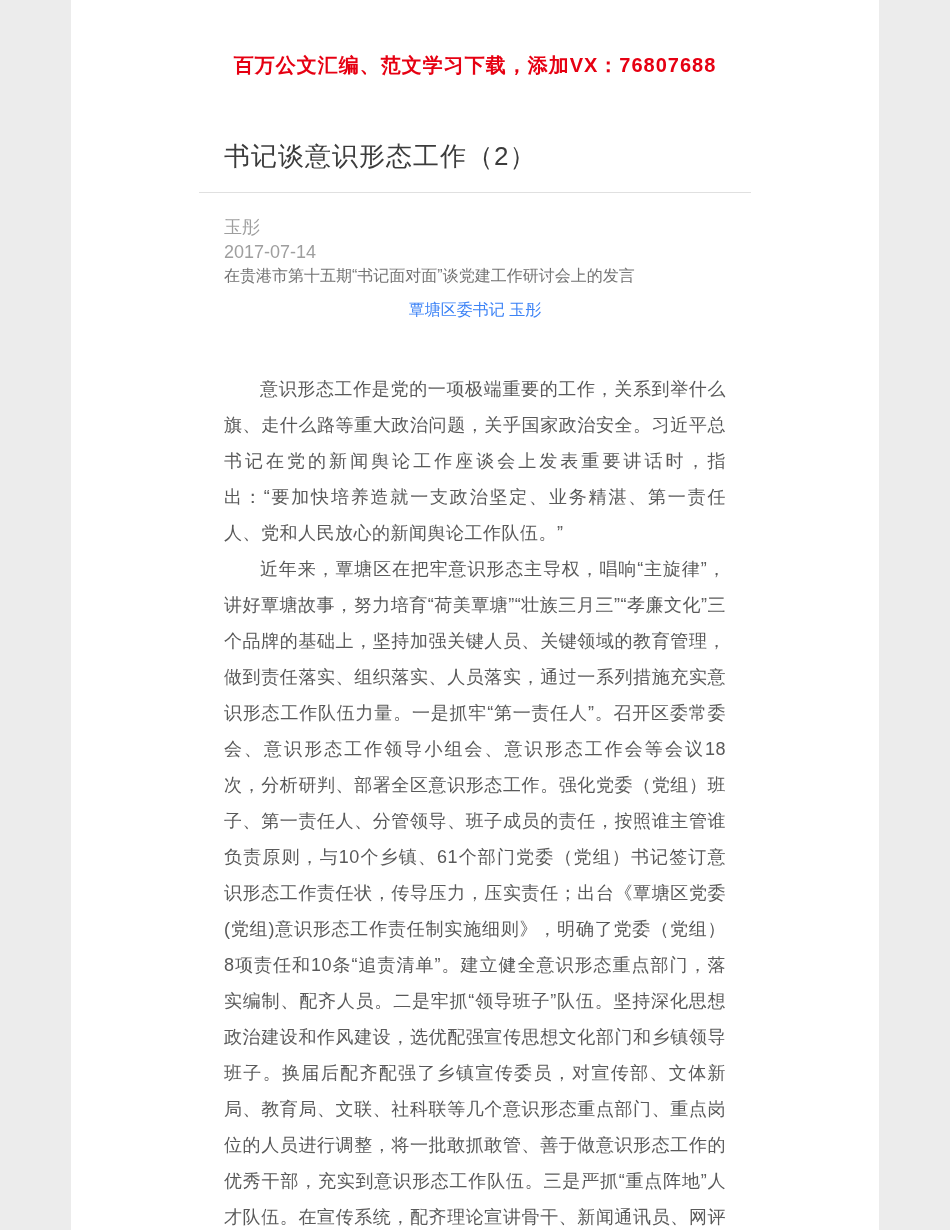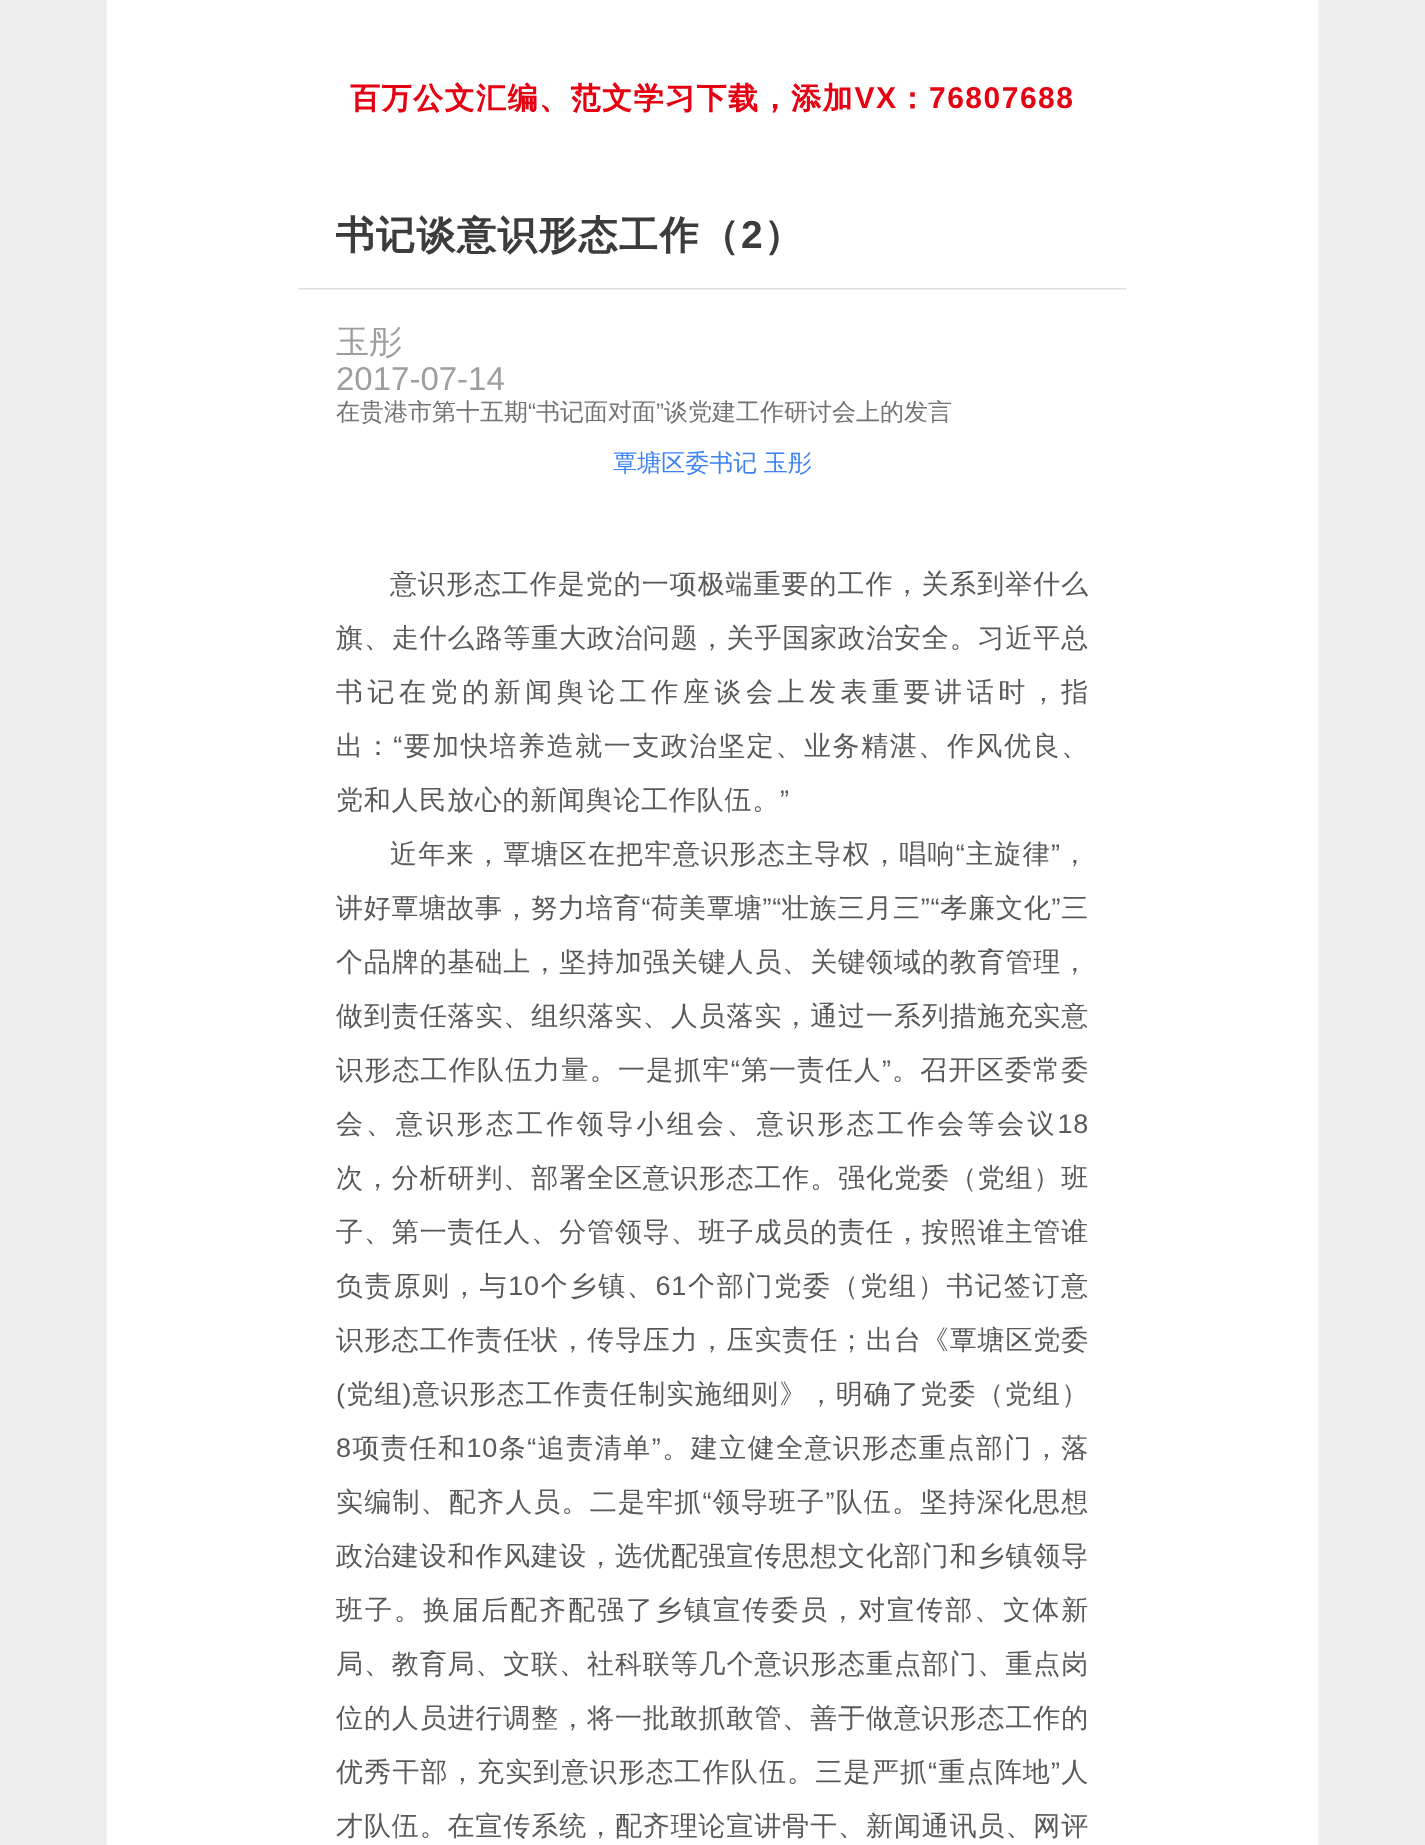--- a/index.html
+++ b/index.html
@@ -23,35 +23,35 @@
     color: #e60012;
     letter-spacing: 1px;
     margin-bottom: 60px;
   }
   .article {
     margin: 0 128px;
   }
   .title {
     margin: 0 25px;
     font-size: 26px;
-    font-weight: 700;
+    font-weight: 400;
     color: #3c3c3c;
     letter-spacing: 1px;
   }
   .divider {
     border: none;
     border-top: 1px solid #e0e0e0;
     margin: 18px 0 22px 0;
   }
   .content {
     margin: 0 25px;
   }
   .author, .date {
     color: #9e9e9e;
-    font-size: 22px;
+    font-size: 18px;
     line-height: 25px;
   }
   .subtitle {
     color: #737373;
     font-size: 16px;
     line-height: 22px;
     margin-top: 0;
   }
   .byline {
     color: #3b82f6;
@@ -91,21 +91,21 @@
     <div class="content">
 
       <div class="author">玉彤</div>
       <div class="date">2017-07-14</div>
 
       <div class="subtitle">在贵港市第十五期“书记面对面”谈党建工作研讨会上的发言</div>
 
       <div class="byline">覃塘区委书记 玉彤</div>
 
       <div class="body-text">
-        <p class="para">意识形态工作是党的一项极端重要的工作，关系到举什么旗、走什么路等重大政治问题，关乎国家政治安全。习近平总书记在党的新闻舆论工作座谈会上发表重要讲话时，指出：“要加快培养造就一支政治坚定、业务精湛、作风优良、党和人民放心的新闻舆论工作队伍。”</p>
+        <p class="para">意识形态工作是党的一项极端重要的工作，关系到举什么旗、走什么路等重大政治问题，关乎国家政治安全。习近平总书记在党的新闻舆论工作座谈会上发表重要讲话时，指出：“要加快培养造就一支政治坚定、业务精湛、第一责任人、党和人民放心的新闻舆论工作队伍。”</p>
         <p class="para">近年来，覃塘区在把牢意识形态主导权，唱响“主旋律”，讲好覃塘故事，努力培育“荷美覃塘”“壮族三月三”“孝廉文化”三个品牌的基础上，坚持加强关键人员、关键领域的教育管理，做到责任落实、组织落实、人员落实，通过一系列措施充实意识形态工作队伍力量。一是抓牢“第一责任人”。召开区委常委会、意识形态工作领导小组会、意识形态工作会等会议18次，分析研判、部署全区意识形态工作。强化党委（党组）班子、第一责任人、分管领导、班子成员的责任，按照谁主管谁负责原则，与10个乡镇、61个部门党委（党组）书记签订意识形态工作责任状，传导压力，压实责任；出台《覃塘区党委(党组)意识形态工作责任制实施细则》，明确了党委（党组）8项责任和10条“追责清单”。建立健全意识形态重点部门，落实编制、配齐人员。二是牢抓“领导班子”队伍。坚持深化思想政治建设和作风建设，选优配强宣传思想文化部门和乡镇领导班子。换届后配齐配强了乡镇宣传委员，对宣传部、文体新局、教育局、文联、社科联等几个意识形态重点部门、重点岗位的人员进行调整，将一批敢抓敢管、善于做意识形态工作的优秀干部，充实到意识形态工作队伍。三是严抓“重点阵地”人才队伍。在宣传系统，配齐理论宣讲骨干、新闻通讯员、网评员、网宣员等重点人员，并举办了2期培训班，切实提高宣传思想文化工作队伍的整体水平。在教育系统，开展社会主义核心价值观进校园、“孝廉文化”进校园等活动163场次，针对</p>
       </div>
 
     </div>
 
   </div>
 
 </div>
 
 </body></html>

